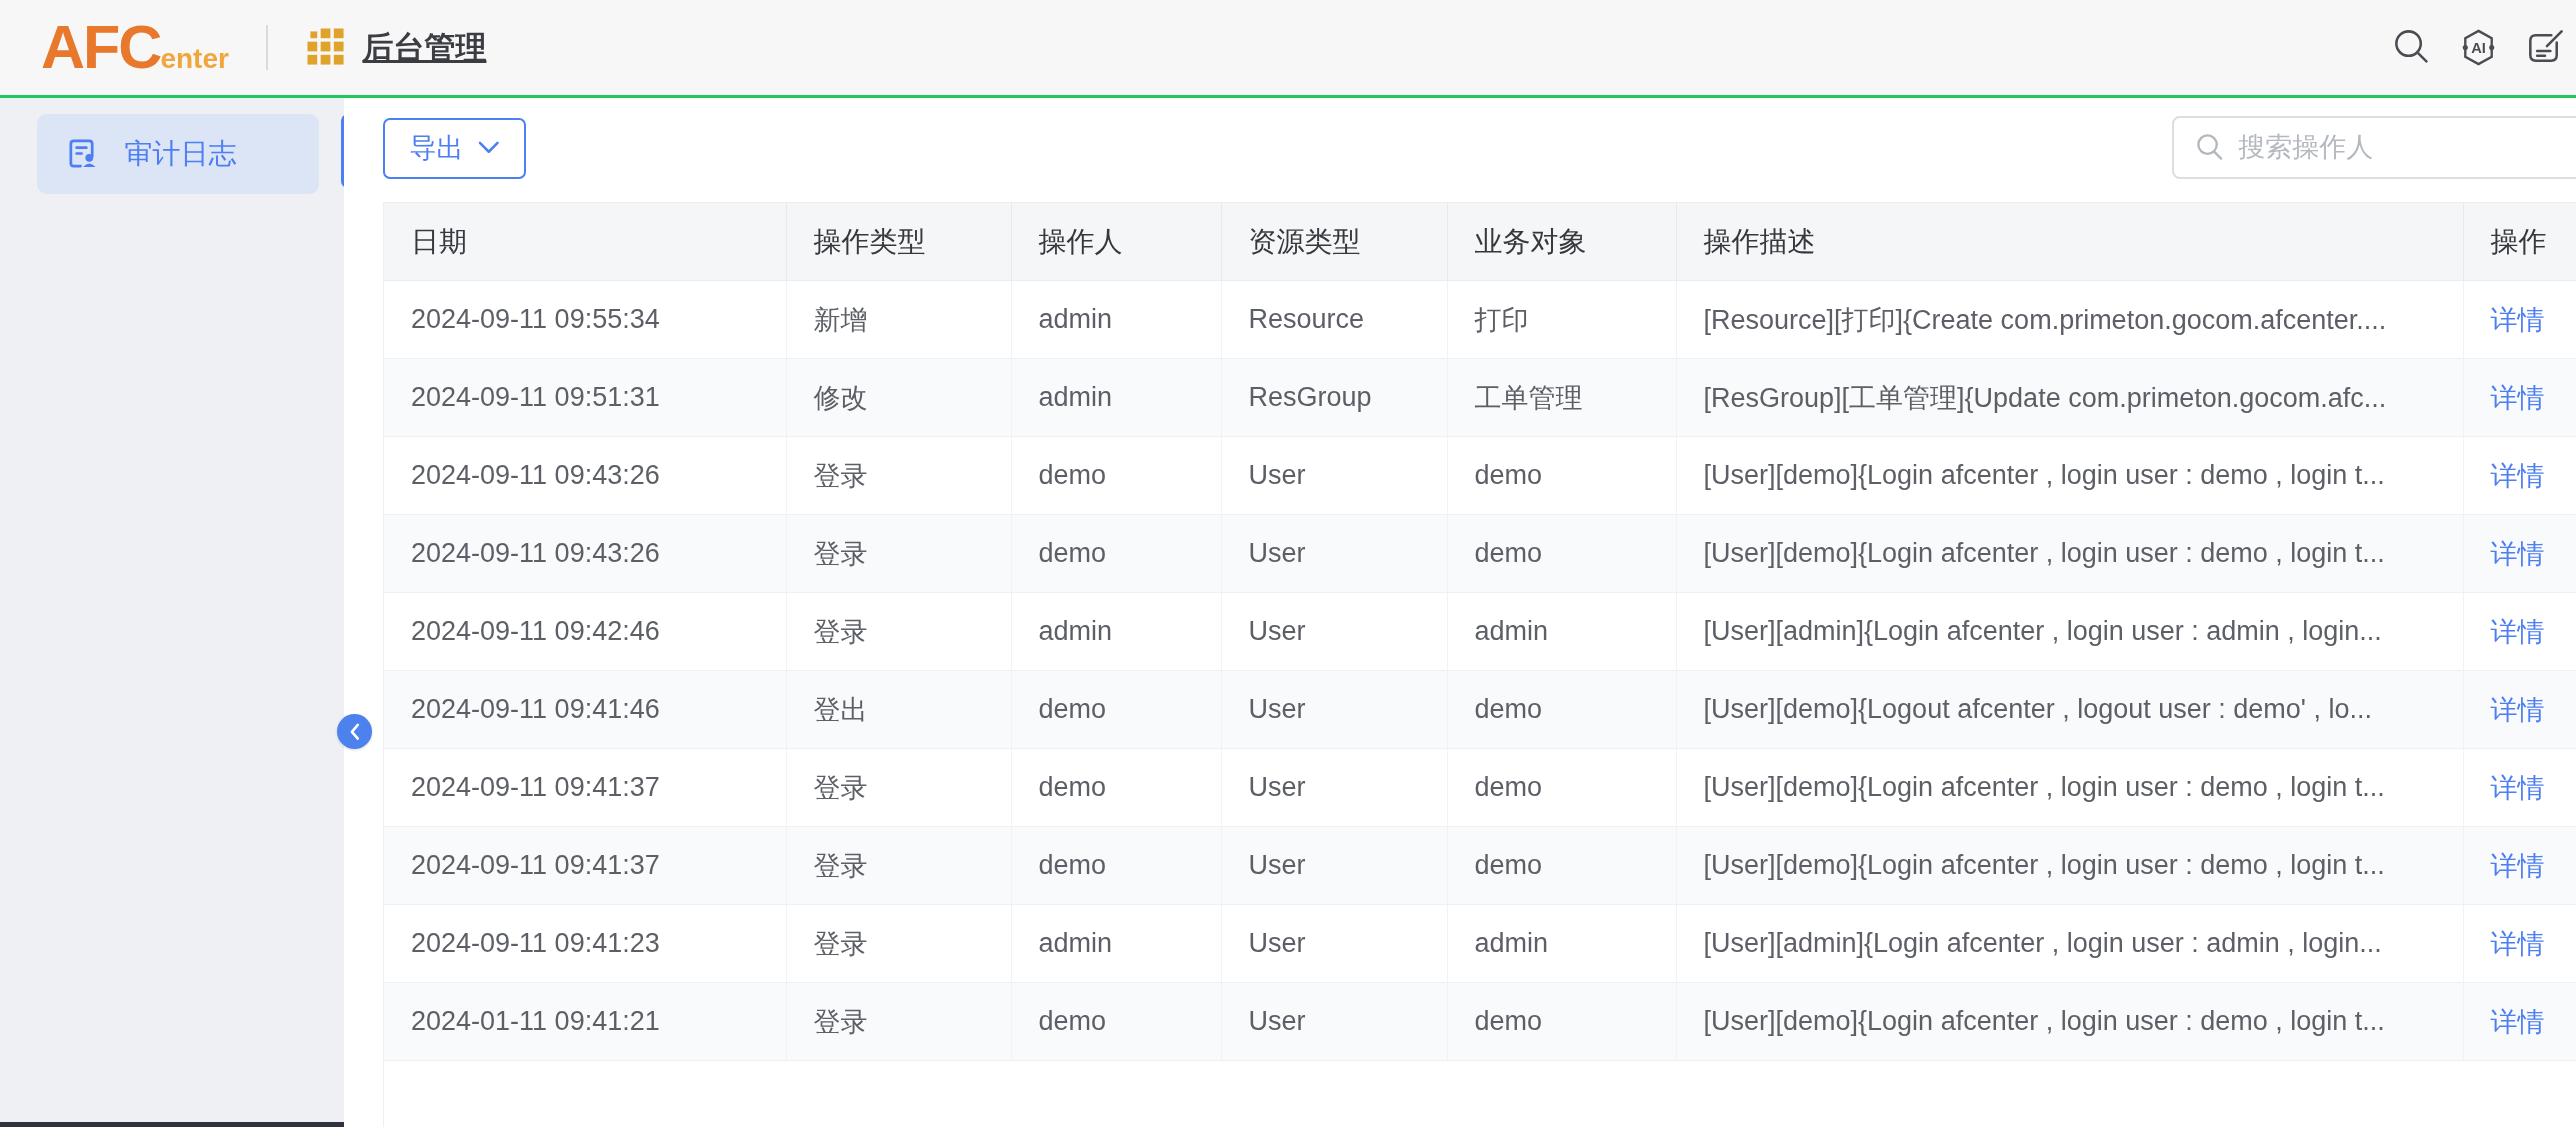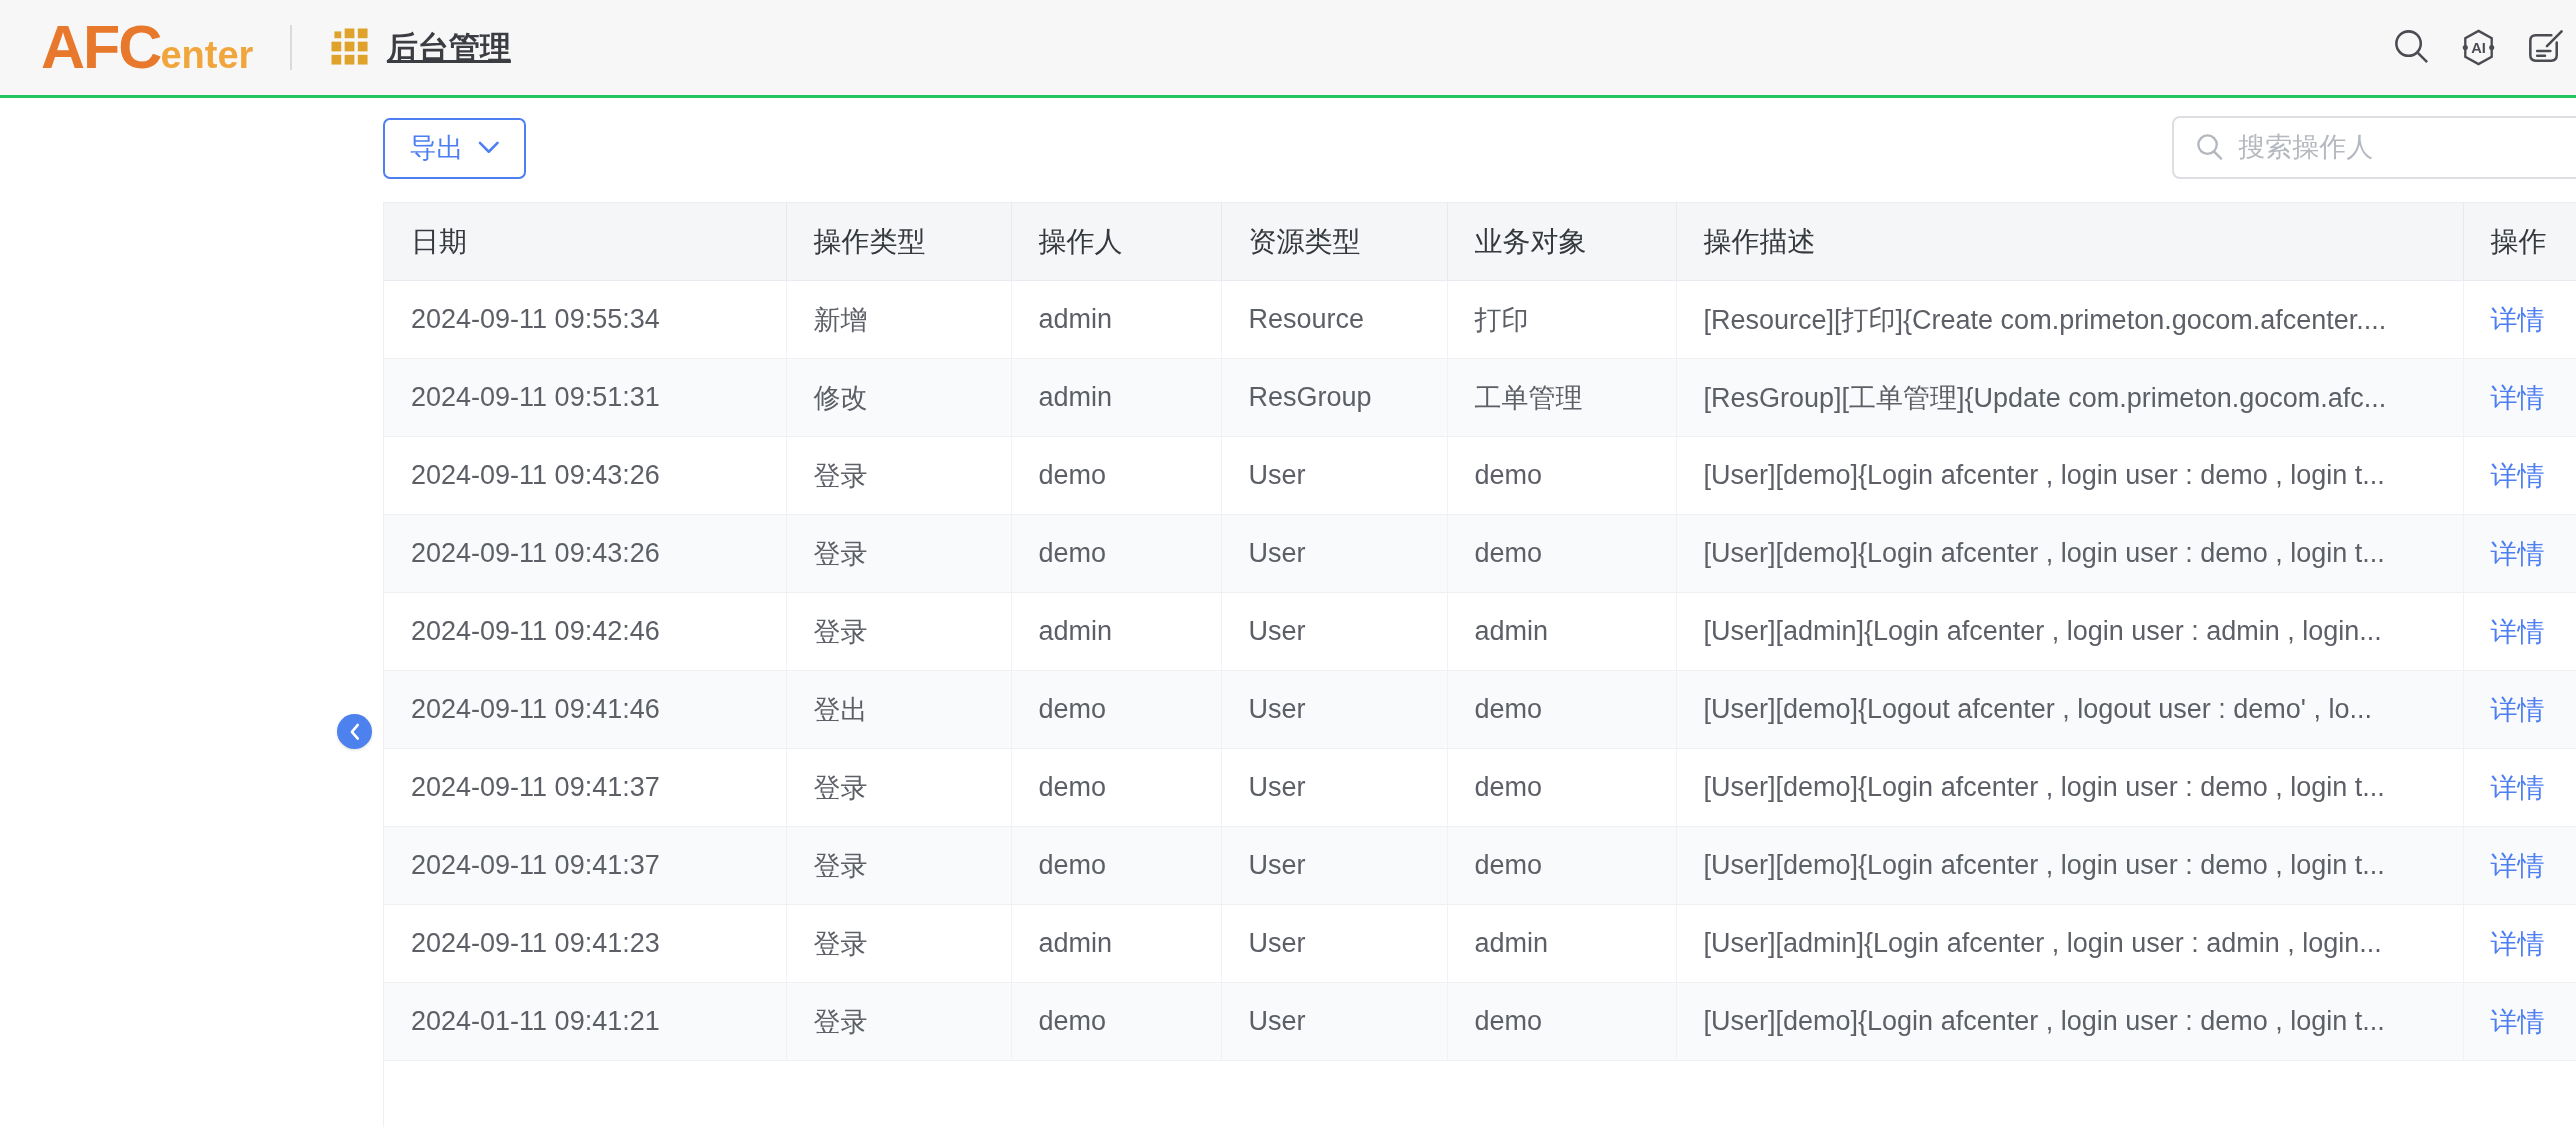--- a/index.html
+++ b/index.html
@@ -6,21 +6,21 @@
   html,body { width:2576px; height:1127px; overflow:hidden; }
   body { font-family:"Liberation Sans", sans-serif; background:#fff; }
   .page { position:relative; width:2576px; height:1127px; overflow:hidden; background:#fff; }
 
   
   .topbar { position:absolute; top:0; left:0; width:2576px; height:98px;
             background:#f7f7f8; border-bottom:3px solid #22c55e;
             display:flex; align-items:center; padding-left:41px; }
   .logo { display:flex; align-items:baseline; cursor:default; }
   .logo-main { font-size:61px; font-weight:bold; color:#e8792c; letter-spacing:-2px; line-height:1; }
-  .logo-suffix { font-size:38px; font-weight:bold; color:#f0a63c; letter-spacing:0; }
+  .logo-suffix { font-size:28px; font-weight:bold; color:#f0a63c; letter-spacing:0; }
   .topbar-divider { width:2px; height:45px; background:#d9dadd; margin-left:37px; }
   .grid-icon { margin-left:39px; width:39px; height:39px; flex:0 0 auto; }
   .app-title { margin-left:16.6px; font-size:31px; font-weight:600; color:#3b3d42;text-decoration:underline; }
   .topbar-icons { margin-left:auto; display:flex; align-items:center; gap:21.5px; padding-right:9px; }
   .tb-icon { width:45px; height:45px; display:flex; align-items:center; justify-content:center; cursor:pointer; }
 
   
   .sidebar { position:absolute; top:98px; left:0; width:352px; height:1030px; background:#eef0f3; }
   .menu-item { position:absolute; left:37px; top:15.7px; width:282px; height:80px;
                background:#dbe5f6; border-radius:9.8px; display:flex; align-items:center;
@@ -106,20 +106,34 @@
         <svg width="43" height="43" viewBox="0 0 44 44" fill="none" stroke="#4a4c52" stroke-width="2.6" stroke-linecap="round">
           <path d="M 29 9.5 H 13 Q 7.5 9.5 7.5 15 V 30 Q 7.5 35.5 13 35.5 H 29 Q 34.5 35.5 34.5 30 V 17"></path>
           <path d="M 39.5 5.5 L 24.5 20.5"></path>
           <line x1="14.5" y1="25.5" x2="28" y2="25.5"></line>
           <line x1="14.5" y1="30.5" x2="22.5" y2="30.5"></line>
         </svg>
       </div>
     </div>
   </div>
 
+  <div class="sidebar">
+    <div class="menu-item">
+      <svg width="33" height="33" viewBox="0 0 34 34">
+        <path d="M 27 20 V 7 Q 27 4 24 4 H 8 Q 5 4 5 7 V 27 Q 5 30 8 30 H 15" fill="none" stroke="#4d7ef2" stroke-width="2.8" stroke-linecap="round"></path>
+        <line x1="11" y1="11" x2="21" y2="11" stroke="#4d7ef2" stroke-width="2.8" stroke-linecap="round"></line>
+        <line x1="11" y1="17" x2="16" y2="17" stroke="#4d7ef2" stroke-width="2.8" stroke-linecap="round"></line>
+        <circle cx="24" cy="21.5" r="4" fill="#4d7ef2"></circle>
+        <path d="M 17.5 31 Q 24 23.5 30.5 31 Z" fill="#4d7ef2"></path>
+      </svg>
+      <span class="label">审计日志</span>
+    </div>
+    <div class="active-bar"></div>
+    <div class="sidebar-bottom-bar"></div>
+  </div>
 
   <div class="collapse-btn">
     <svg width="15.7" height="19.6" viewBox="0 0 16 20">
       <polyline points="11,3 5,10 11,17" fill="none" stroke="#ffffff" stroke-width="2.6" stroke-linecap="round" stroke-linejoin="round"></polyline>
     </svg>
   </div>
 
   <div class="main">
 
     <div class="export-btn">

